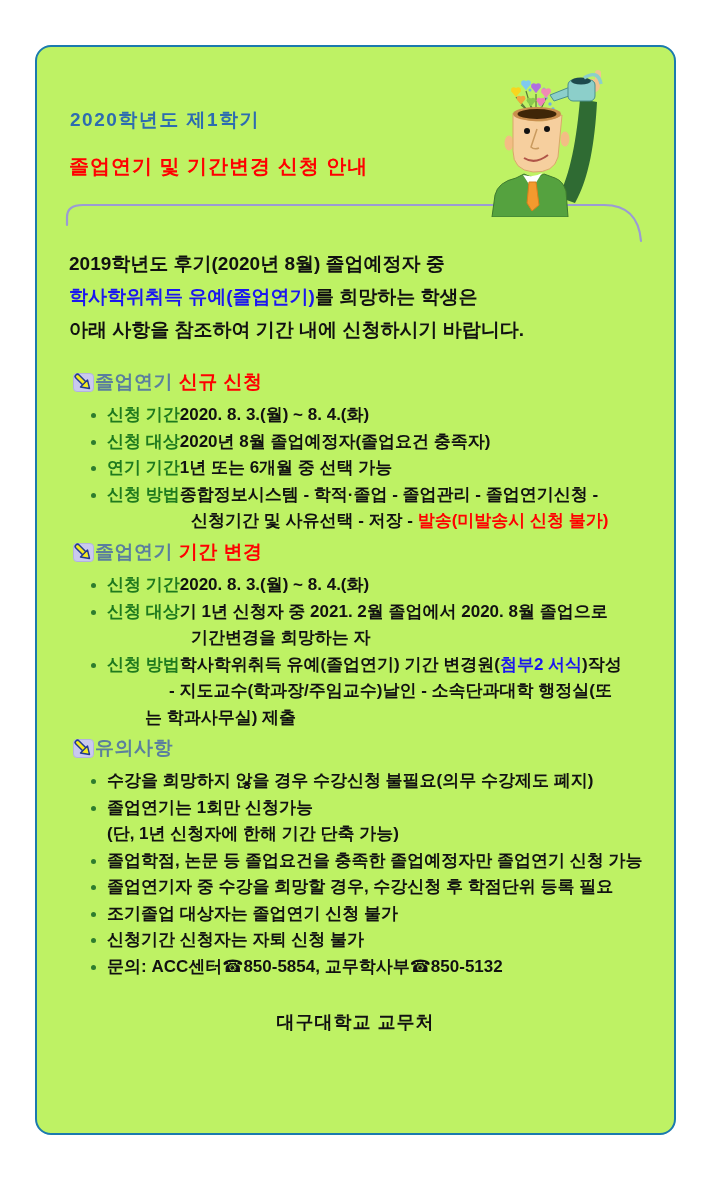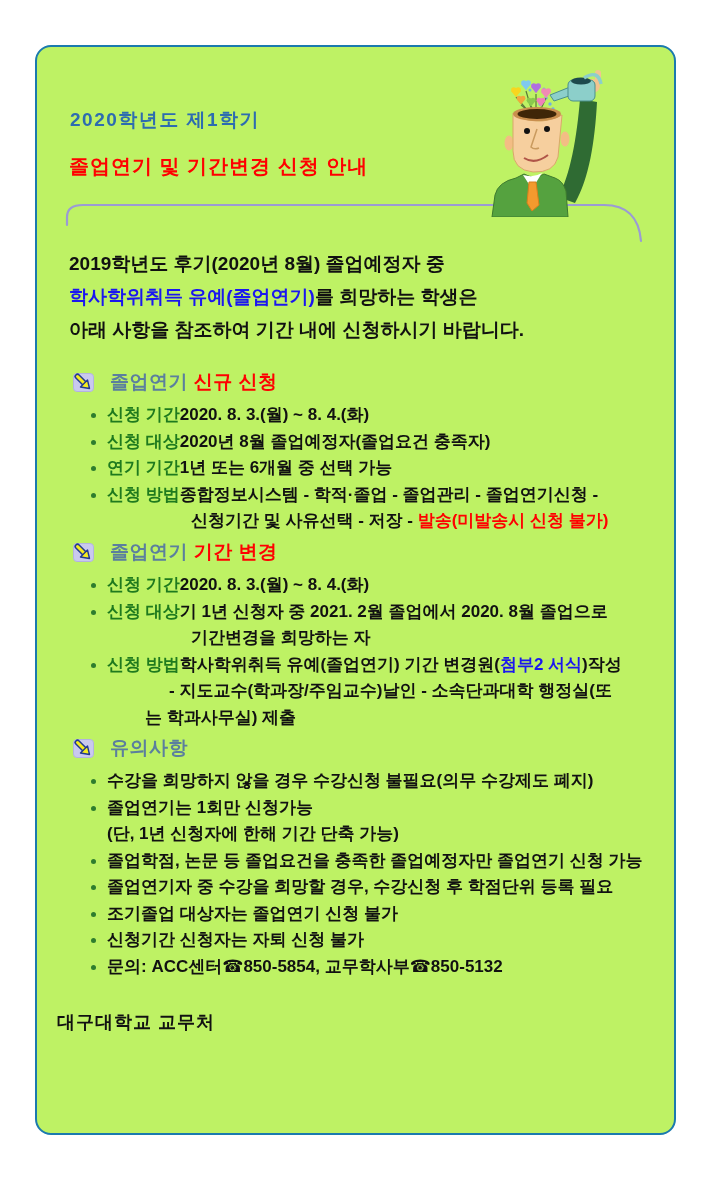--- a/index.html
+++ b/index.html
@@ -15,29 +15,29 @@
   .main-title{position:absolute;left:32px;top:106px;font-size:20px;color:#ff0000;letter-spacing:1px;}
   .divider{position:absolute;left:20px;top:146px;}
   .illu{position:absolute;left:445px;top:18px;}
   .intro{position:absolute;left:0;top:200px;width:100%;text-align:left;font-size:19px;line-height:33px;color:#111;margin-left:32px;}
   .blue{color:#1a16f0;}
   .red{color:#ff0000;}
   .slate{color:#5b7f9e;}
   .glabel{color:#1e7a1e;}
   .section{position:absolute;left:36px;width:580px;}
   .sec1{top:322px;} .sec2{top:492px;} .sec3{top:688px;}
-  .sec-head{display:flex;align-items:center;gap:16px;font-size:19px;letter-spacing:0.5px;}
+  .sec-head{display:flex;align-items:center;gap:1px;font-size:19px;letter-spacing:0.5px;}
   .items{margin:7px 0 0 17px;font-size:17px;line-height:26.5px;}
   .item{position:relative;padding-left:17px;}
   .dot{position:absolute;left:1px;top:11px;width:5px;height:5px;border-radius:50%;background:#2e7d2e;}
   .cont1{padding-left:84px;}   
   .cont2{padding-left:84px;}   
   .cont3a{padding-left:62px;}  
   .cont3b{padding-left:38px;} 
-  .footer{position:absolute;left:0;top:963px;width:100%;text-align:left;font-size:18px;letter-spacing:1px;color:#111;padding-left:20px;}
+  .footer{position:absolute;left:0;top:963px;width:100%;text-align:center;font-size:18px;letter-spacing:1px;color:#111;}
 </style>
 </head>
 <body>
 
 <div class="page">
   <div class="panel">
 
     <div class="semester">2020학년도 제1학기</div>
     <div class="main-title">졸업연기 및 기간변경 신청 안내</div>
 

